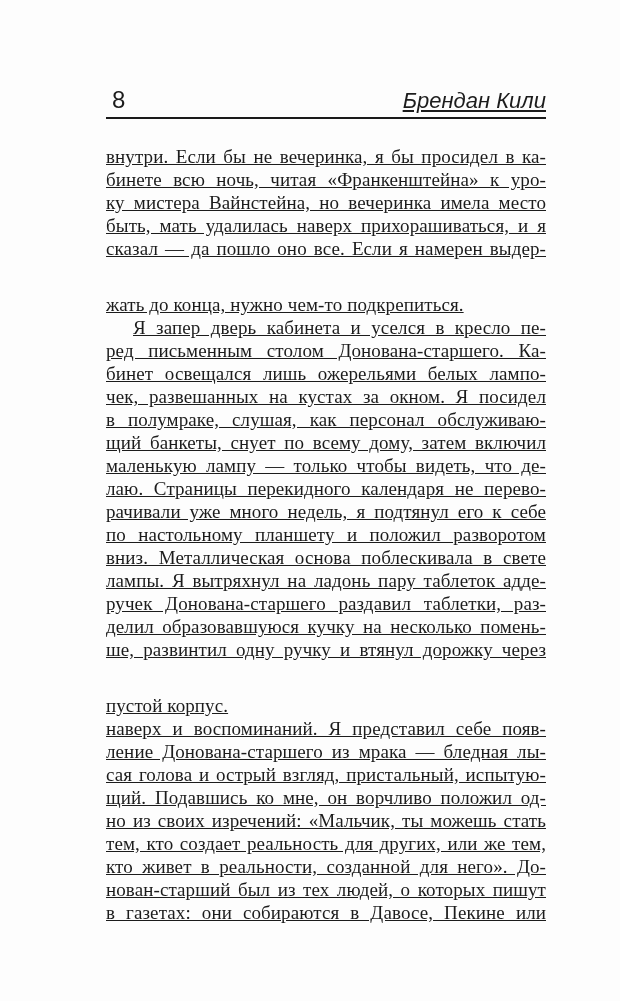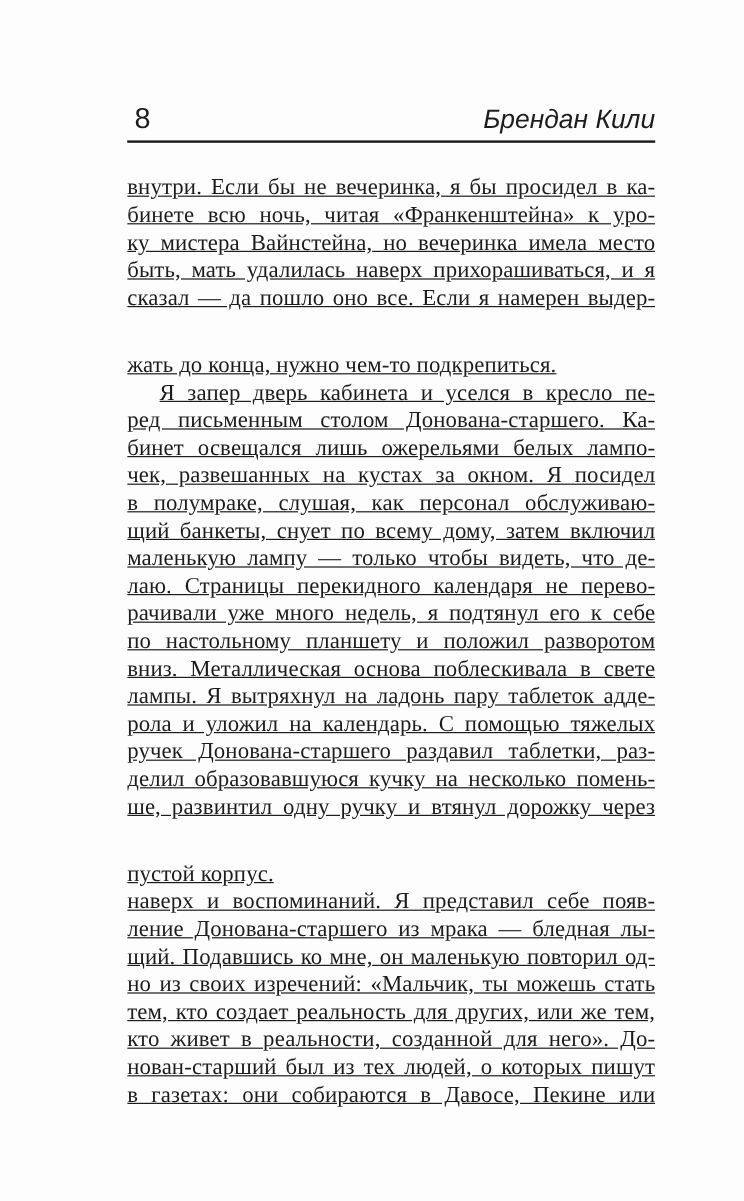--- a/index.html
+++ b/index.html
@@ -36,20 +36,21 @@
   }
   .page-number {
     font-size: 24px;
     font-weight: 400;
     padding-left: 6px;
   }
   .running-head {
     font-size: 22px;
     font-style: italic;
     font-weight: 400;
+    text-decoration: underline;
   }
   .header-rule {
     margin-top: 5px;
     height: 2px;
     background: #1a1a1a;
   }
   .page-body {
     margin-top: 26px;
     font-size: 19px;
     line-height: 23px;
@@ -101,30 +102,30 @@
           <div class="line">бинет освещался лишь ожерельями белых лампо-</div>
           <div class="line">чек, развешанных на кустах за окном. Я посидел</div>
           <div class="line">в полумраке, слушая, как персонал обслуживаю-</div>
           <div class="line">щий банкеты, снует по всему дому, затем включил</div>
           <div class="line">маленькую лампу — только чтобы видеть, что де-</div>
           <div class="line">лаю. Страницы перекидного календаря не перево-</div>
           <div class="line">рачивали уже много недель, я подтянул его к себе</div>
           <div class="line">по настольному планшету и положил разворотом</div>
           <div class="line">вниз. Металлическая основа поблескивала в свете</div>
           <div class="line">лампы. Я вытряхнул на ладонь пару таблеток адде-</div>
-          <div class="line">рола и уложил на календарь. С помощью тяжелых</div>
           <div class="line">ручек Донована-старшего раздавил таблетки, раз-</div>
           <div class="line">делил образовавшуюся кучку на несколько помень-</div>
           <div class="line">ше, развинтил одну ручку и втянул дорожку через</div>
           <div class="line para-end">пустой корпус.</div>
         </div>
         <div class="paragraph">
           <div class="line">наверх и воспоминаний. Я представил себе появ-</div>
           <div class="line">ление Донована-старшего из мрака — бледная лы-</div>
-          <div class="line">щий. Подавшись ко мне, он маленькую повторил од-</div>
+          <div class="line">сая голова и острый взгляд, пристальный, испытую-</div>
+          <div class="line">щий. Подавшись ко мне, он ворчливо положил од-</div>
           <div class="line">но из своих изречений: «Мальчик, ты можешь стать</div>
           <div class="line">тем, кто создает реальность для других, или же тем,</div>
           <div class="line">кто живет в реальности, созданной для него». До-</div>
           <div class="line">нован-старший был из тех людей, о которых пишут</div>
           <div class="line">в газетах: они собираются в Давосе, Пекине или</div>
         </div>
       </div>
 
   </div>
 </div>

